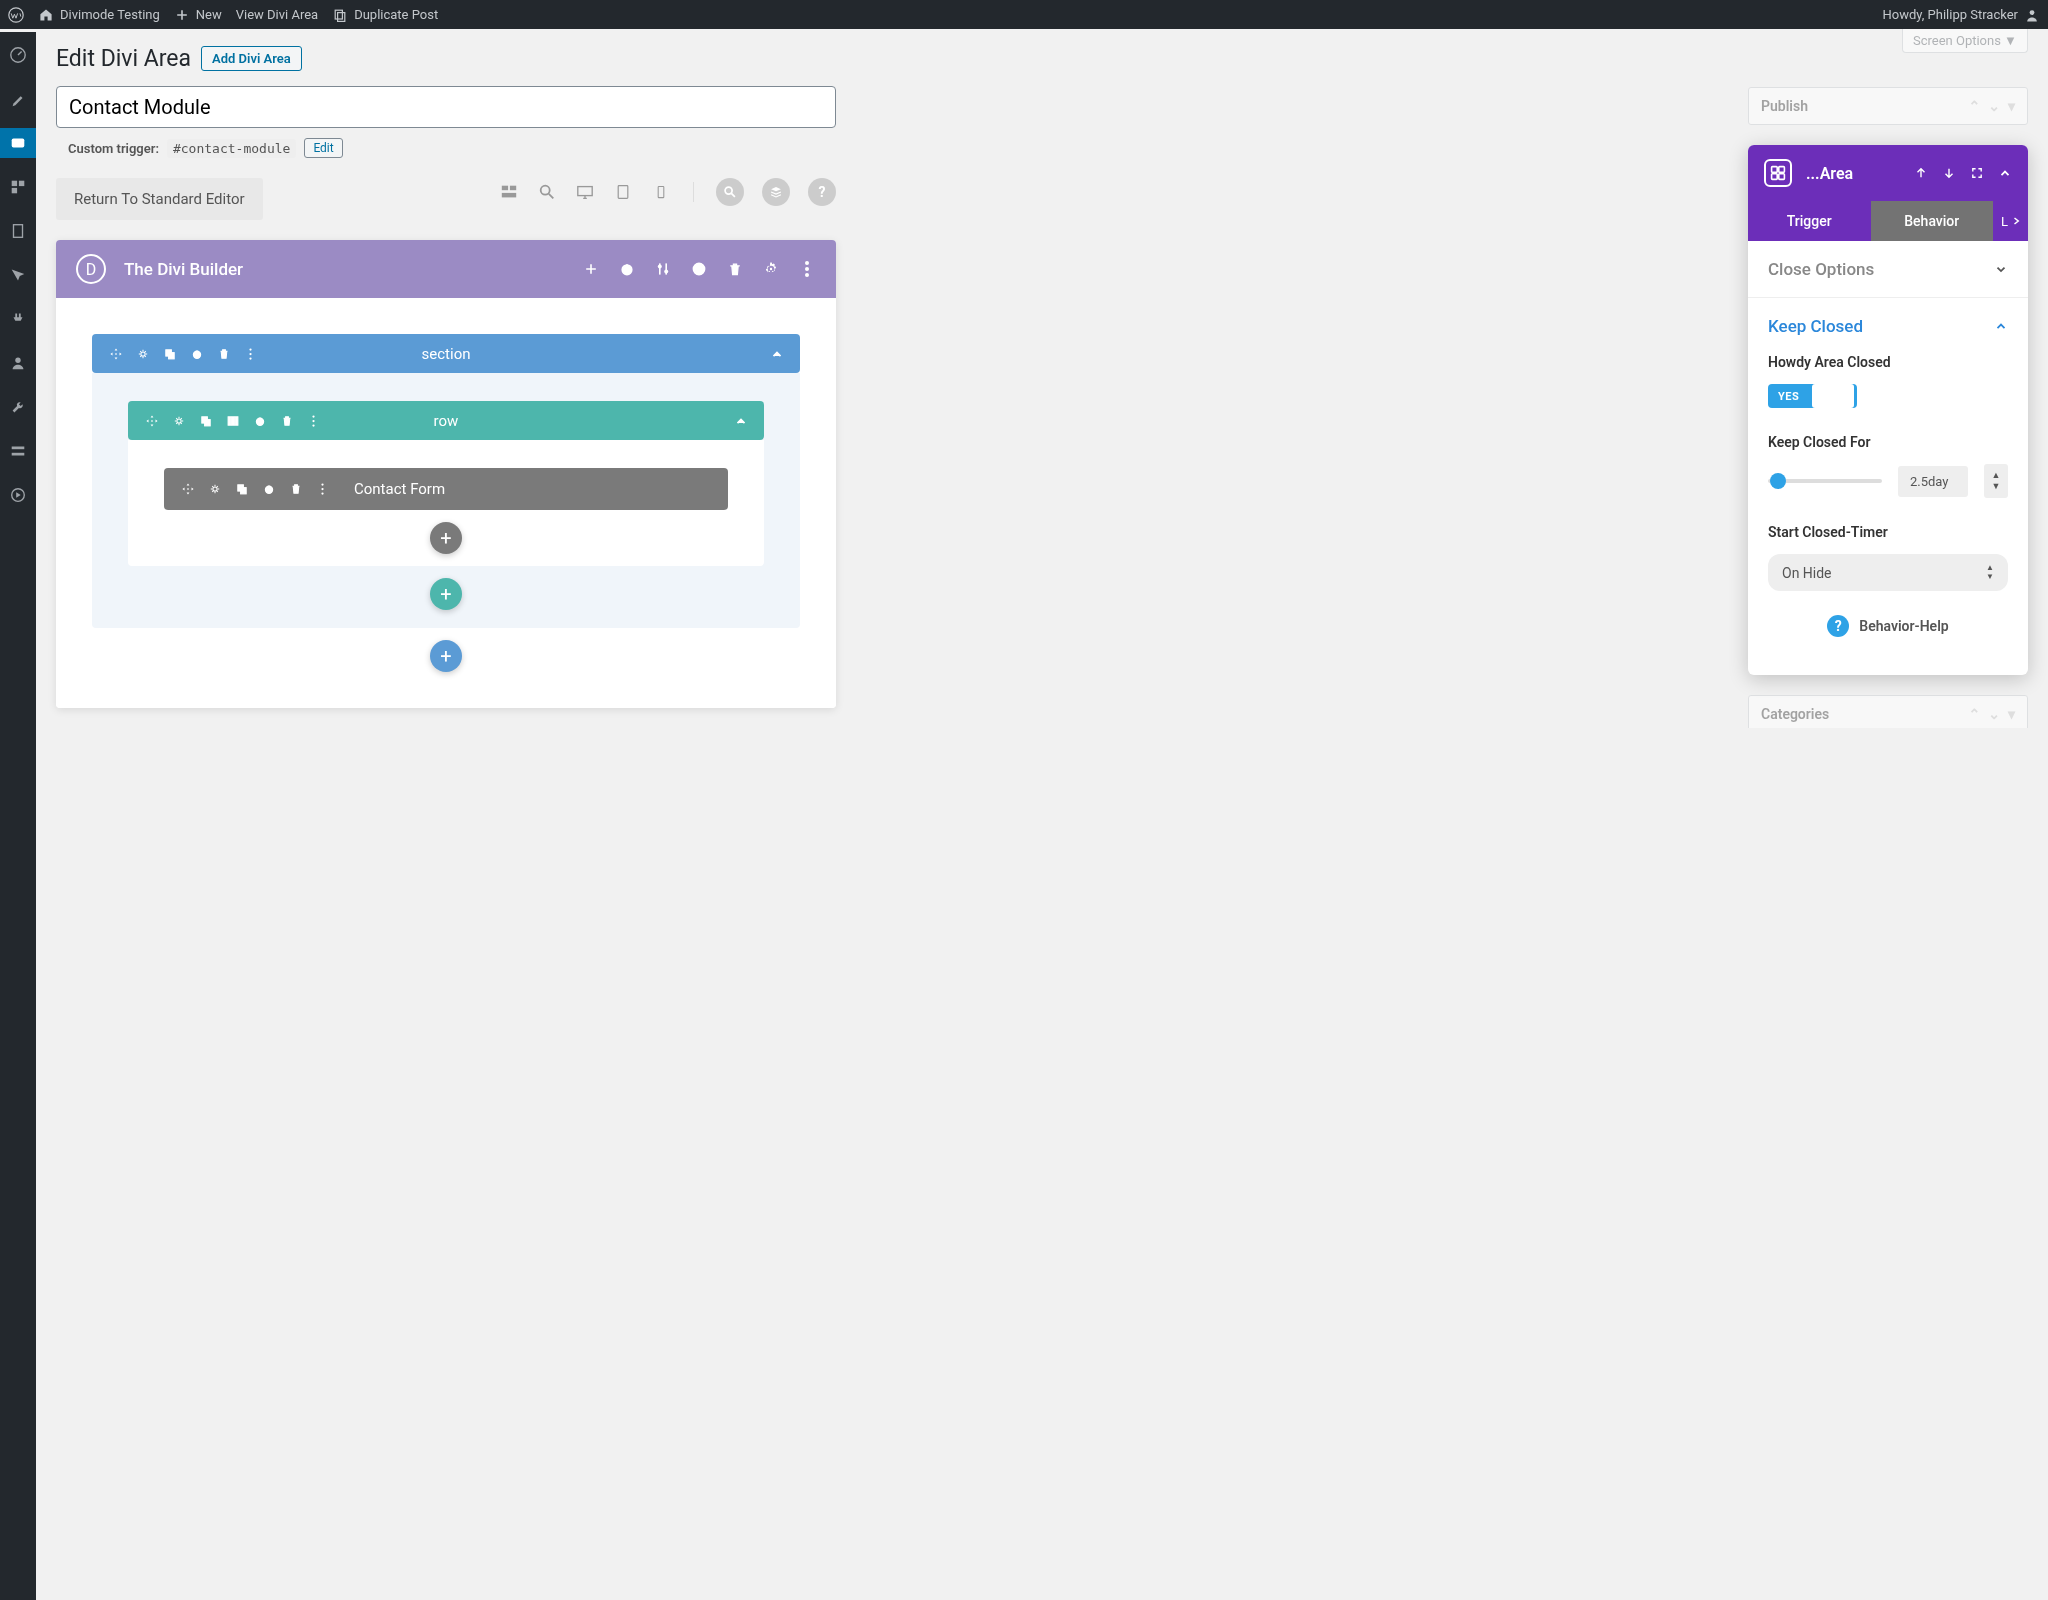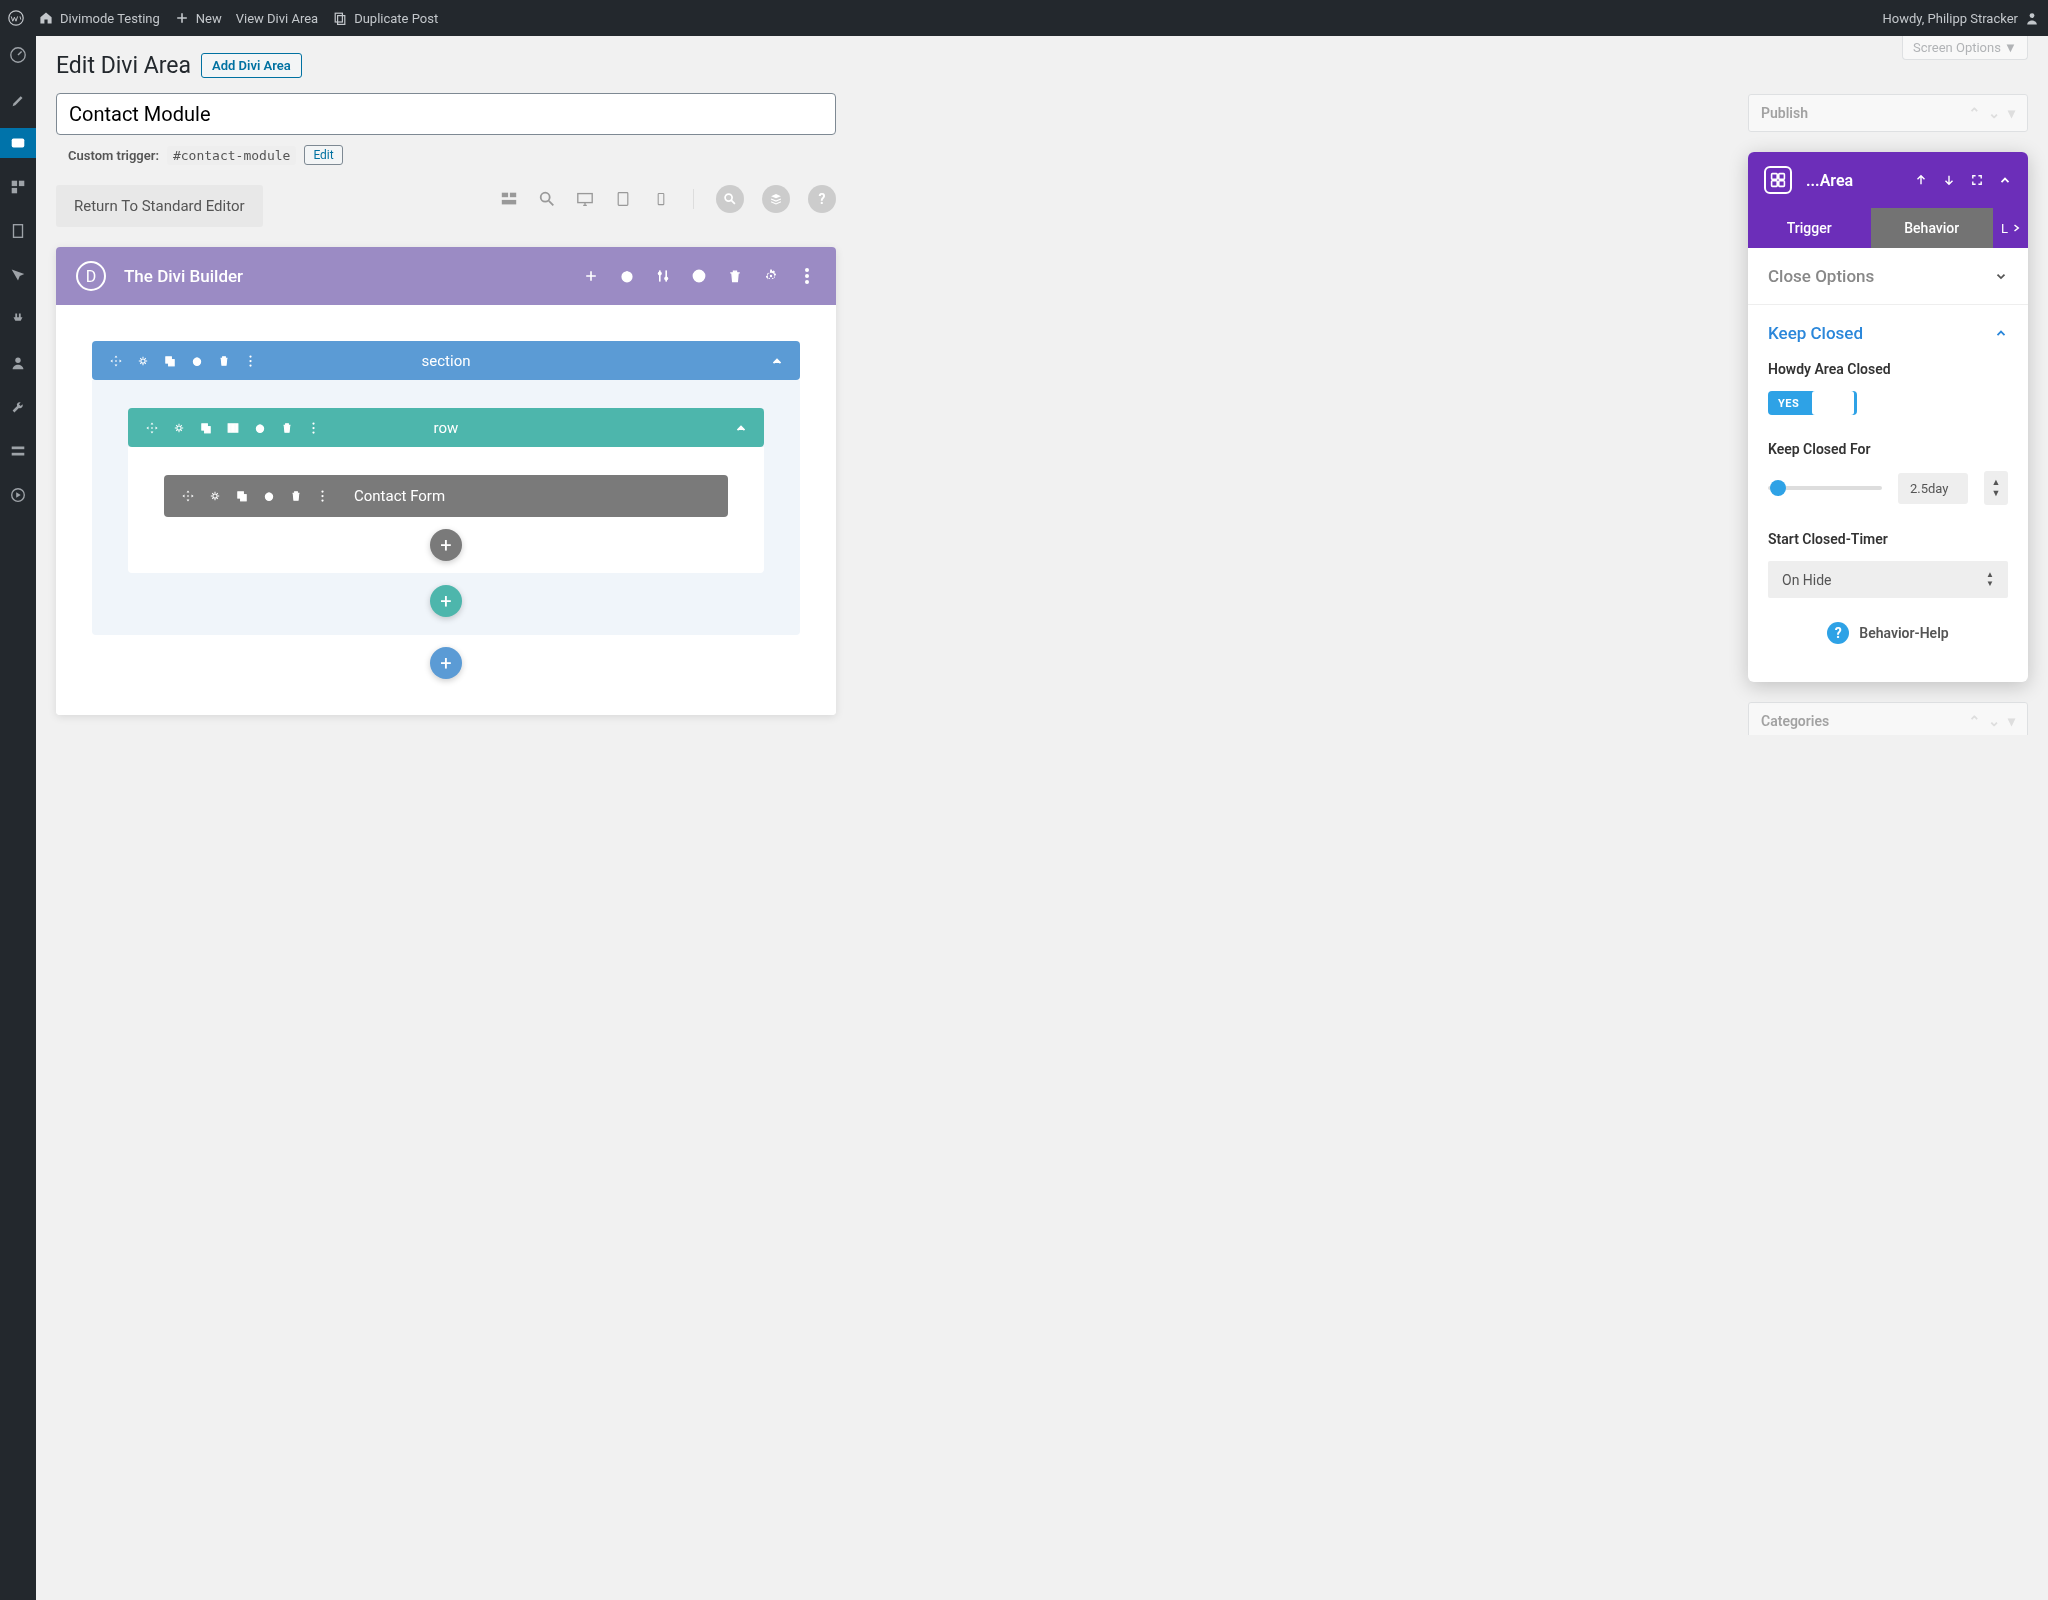--- a/index.html
+++ b/index.html
@@ -1,19 +1,19 @@
 <!DOCTYPE html>
 <html><head>
 <meta charset="utf-8">
 <style>
 * { box-sizing: border-box; margin: 0; padding: 0; font-family: -apple-system, BlinkMacSystemFont, "Segoe UI", Roboto, sans-serif; }
 body { background: #f1f1f1; color: #333; font-size: 13px; }
 
 
-.admin-bar { background: #23282d; color: #c3c7cb; height: 36px; display: flex; align-items: center; padding: 0 8px; justify-content: space-between; font-size: 13px; }
+.admin-bar { background: #23282d; color: #c3c7cb; height: 29px; display: flex; align-items: center; padding: 0 8px; justify-content: space-between; font-size: 13px; }
 .admin-bar-left { display: flex; align-items: center; gap: 14px; }
 .admin-bar-item { display: flex; align-items: center; gap: 6px; color: #c3c7cb; cursor: pointer; }
 .admin-bar-item svg { width: 16px; height: 16px; fill: #c3c7cb; }
 
 
 .admin-sidebar { position: fixed; left: 0; top: 32px; bottom: 0; width: 36px; background: #23282d; display: flex; flex-direction: column; align-items: center; padding-top: 8px; gap: 14px; }
 .admin-sidebar-item { width: 36px; height: 30px; display: flex; align-items: center; justify-content: center; cursor: pointer; }
 .admin-sidebar-item svg { width: 18px; height: 18px; fill: #9ea3a8; }
 .admin-sidebar-item.active { background: #0073aa; }
 .admin-sidebar-item.active svg { fill: #fff; }
@@ -101,21 +101,21 @@
 .toggle-yes { display: inline-flex; align-items: center; background: #2ea2e6; border-radius: 4px; overflow: hidden; cursor: pointer; height: 24px; }
 .toggle-yes-label { color: #fff; padding: 0 10px; font-weight: 700; font-size: 11px; letter-spacing: 0.5px; }
 .toggle-yes-knob { width: 42px; height: 24px; background: #fff; margin: 3px; border-radius: 3px; }
 
 .slider-row { display: flex; align-items: center; gap: 16px; }
 .slider-track { flex: 1; height: 4px; background: #ddd; border-radius: 2px; position: relative; }
 .slider-thumb { position: absolute; left: 2px; top: 50%; transform: translate(0, -50%); width: 16px; height: 16px; background: #2ea2e6; border-radius: 50%; cursor: pointer; }
 .slider-value { background: #eee; padding: 8px 12px; border-radius: 3px; font-size: 13px; min-width: 70px; text-align: left; color: #555; }
 .slider-stepper { background: #eee; width: 24px; height: 34px; display: flex; flex-direction: column; align-items: center; justify-content: center; border-radius: 3px; cursor: pointer; font-size: 9px; line-height: 1; gap: 2px; color: #555; }
 
-.select-field { display: flex; align-items: center; justify-content: space-between; background: #eee; padding: 10px 14px; border-radius: 2px; cursor: pointer; font-size: 14px; color: #555; }
+.select-field { display: flex; align-items: center; justify-content: space-between; background: #eee; padding: 10px 14px; border-radius: 12px; cursor: pointer; font-size: 14px; color: #555; }
 .select-arrows { display: flex; flex-direction: column; font-size: 8px; line-height: 1; gap: 1px; }
 
 .help-row { display: flex; align-items: center; justify-content: center; gap: 10px; padding: 24px 0 18px; color: #555; font-weight: 600; font-size: 14px; }
 .help-icon { width: 22px; height: 22px; background: #2ea2e6; color: #fff; border-radius: 50%; display: flex; align-items: center; justify-content: center; font-weight: 700; font-size: 14px; }
 
 .categories-box { background: #fff; border: 1px solid #ccd0d4; border-radius: 3px; opacity: 0.5; }
 
 svg { display: block; }
 </style>
 </head>

